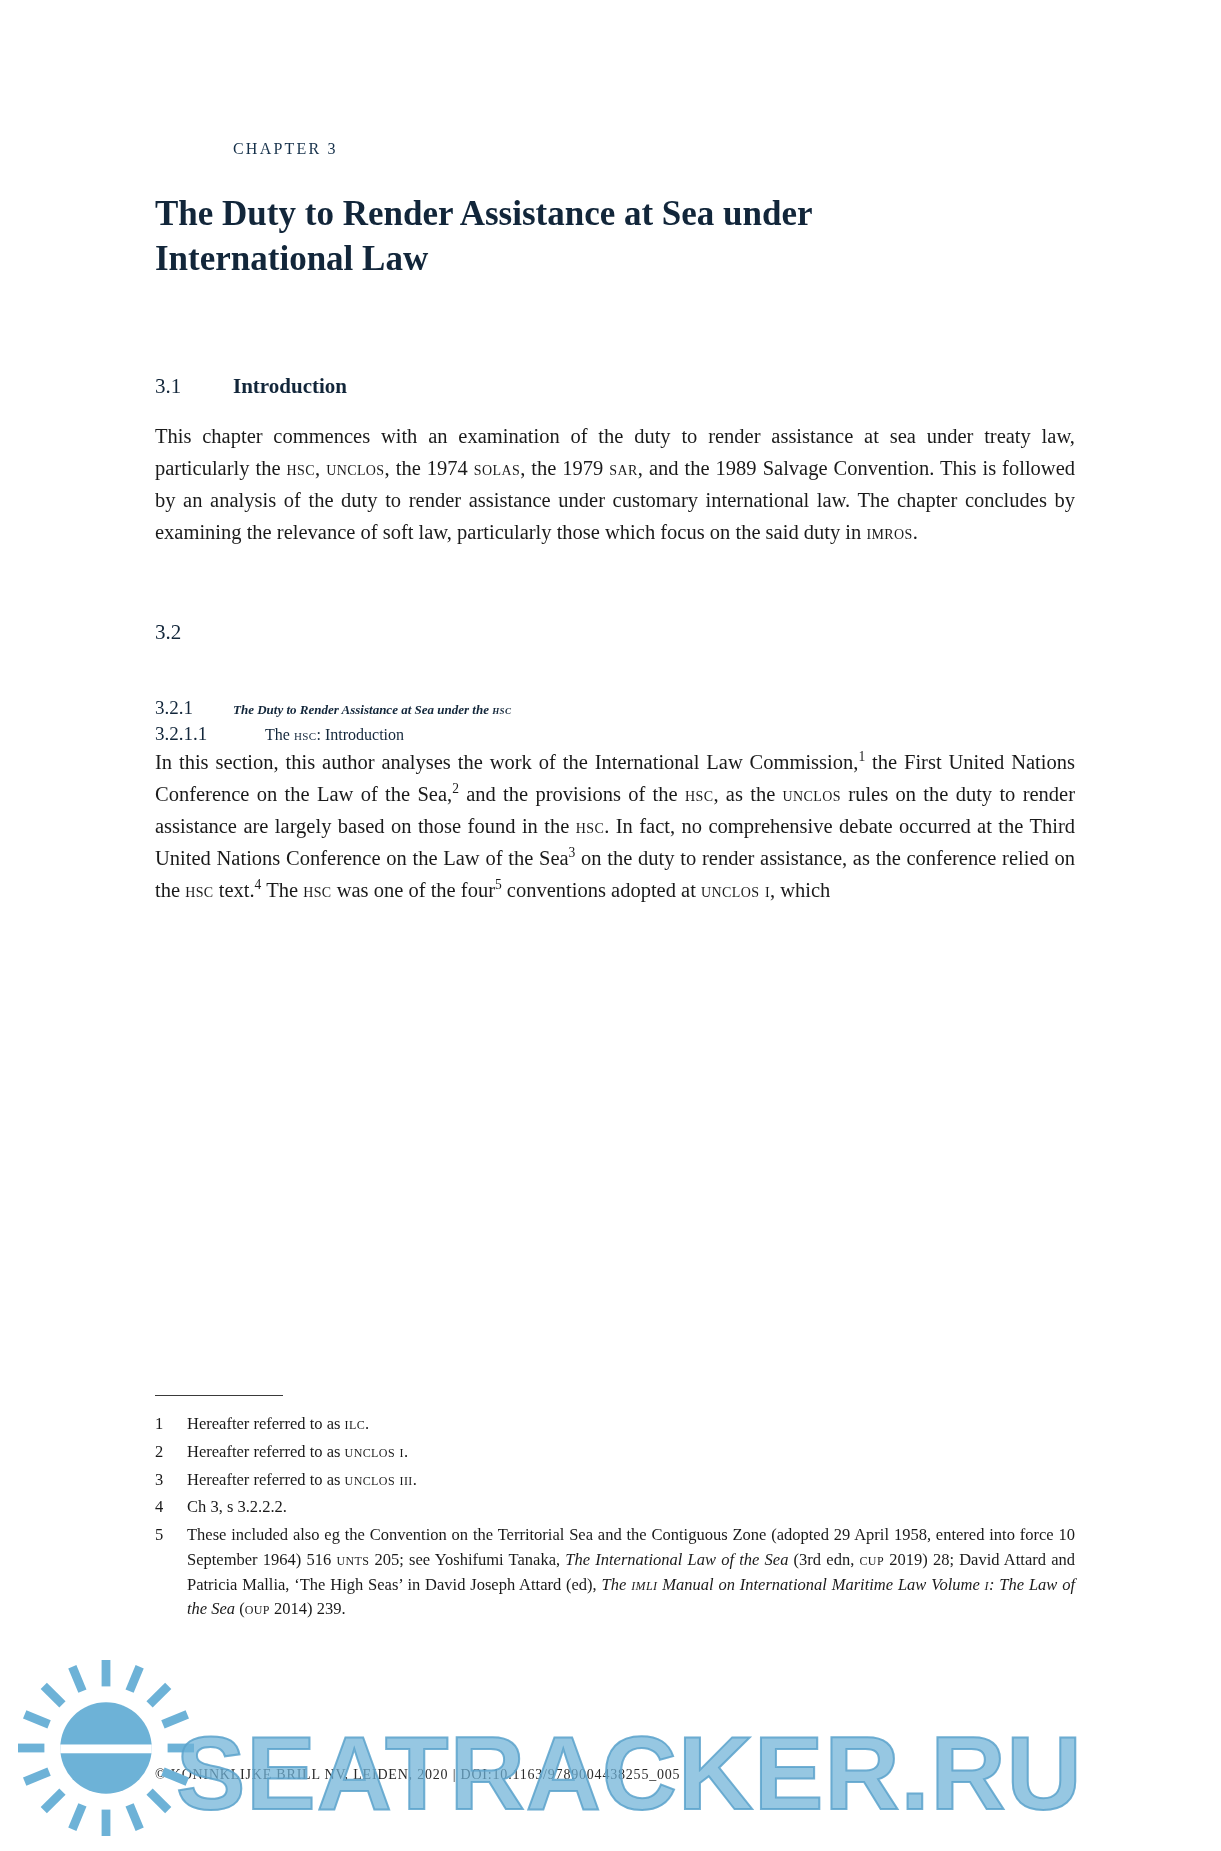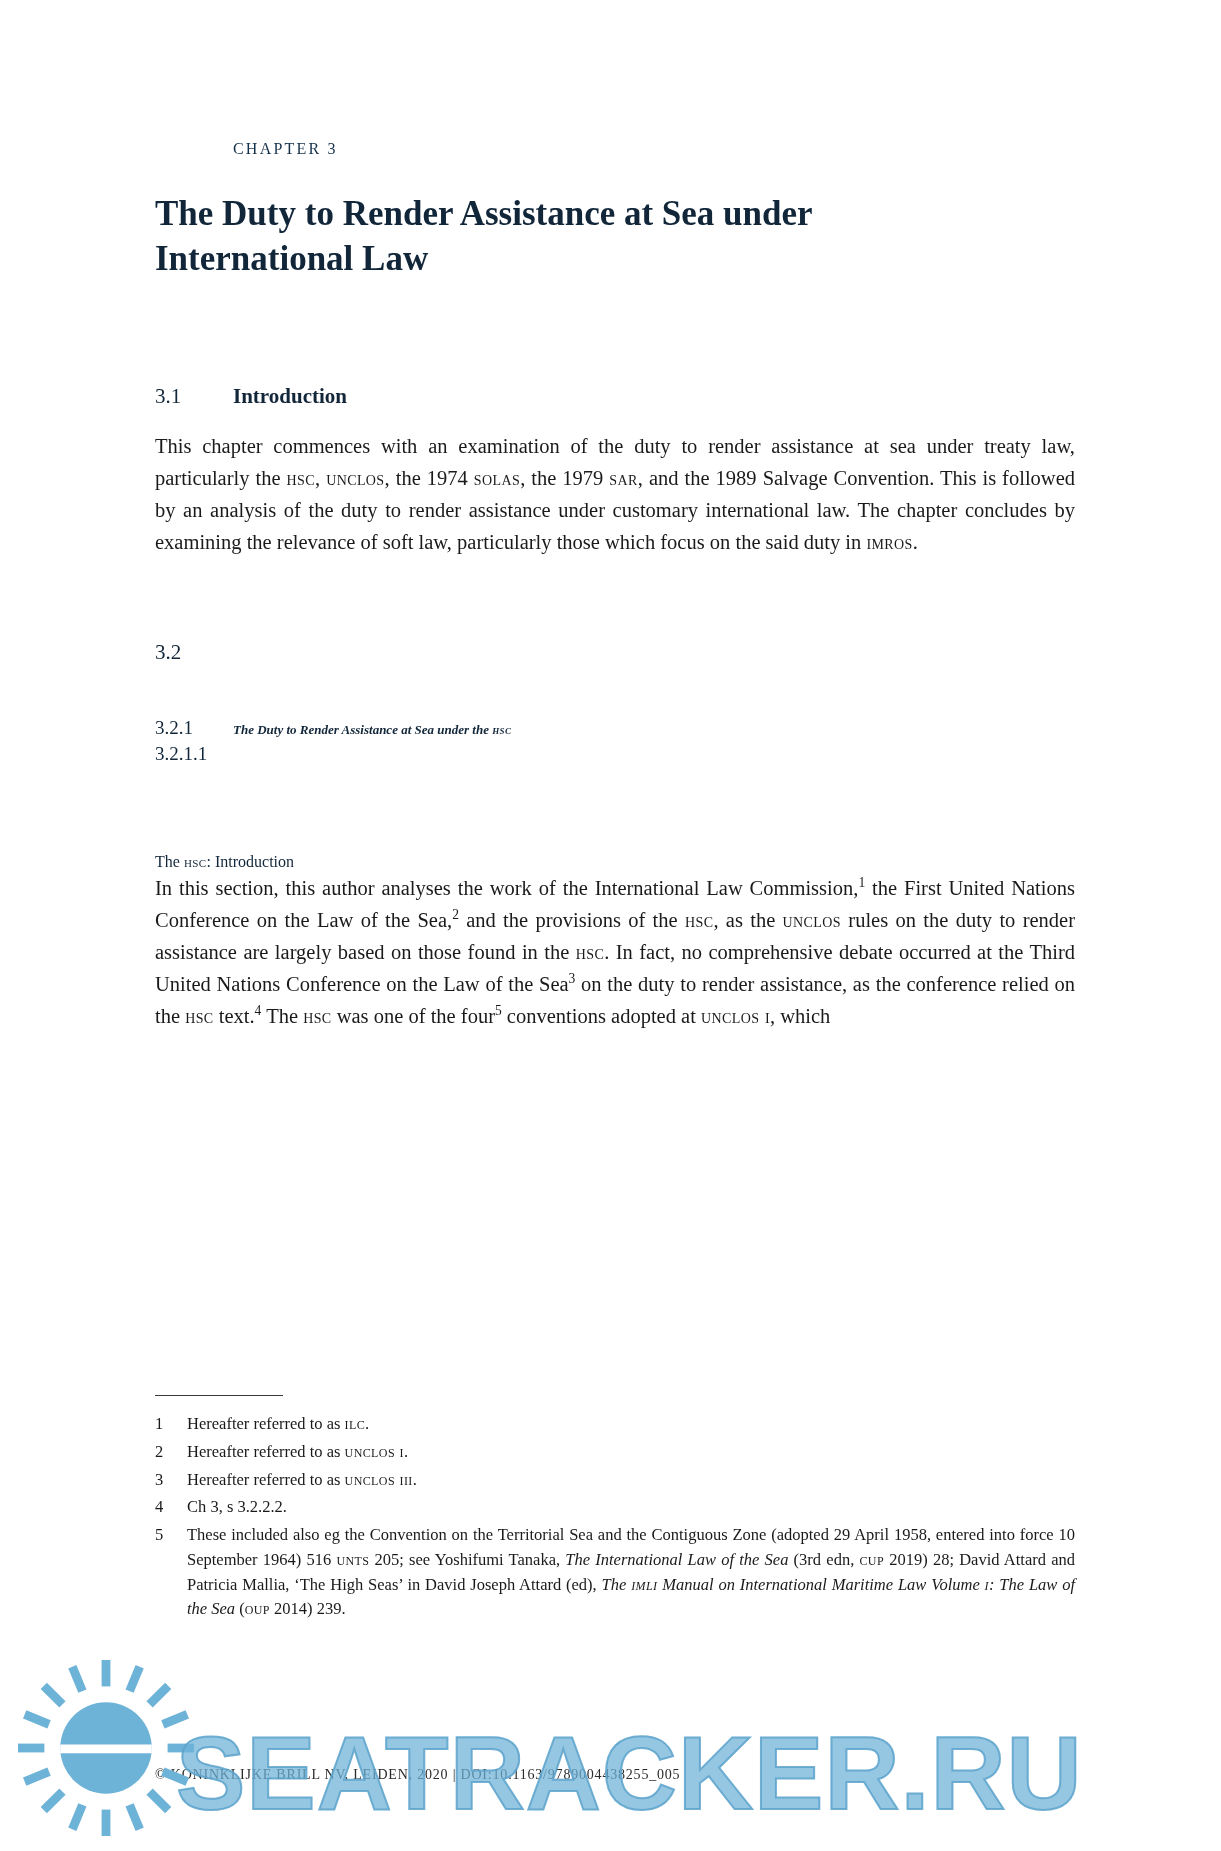--- a/index.html
+++ b/index.html
@@ -61,40 +61,39 @@
     width: 78px;
     flex: 0 0 78px;
     font-size: 21px;
     color: #12263a;
   }
   .sec-title {
     font-size: 21px;
     font-weight: bold;
     color: #12263a;
   }
-  .sec.level1 .sec-num { font-size: 21px; margin-top: 10px; }
+  .sec.level1 .sec-num { font-size: 21px; }
   .sec.level1 .sec-title { font-weight: bold; }
 
   .sec.level3 {
     margin-bottom: 4px;
   }
   .sec.level3 .sec-num {
     font-size: 19px;
     width: 78px;
     flex: 0 0 78px;
     font-family: Liberation Serif, serif;
   }
   .sec.level3 .sec-title {
     font-size: 13px;
     font-weight: bold;
     font-style: italic;
   }
   .sec.level4 {
     margin-bottom: 2px;
-    flex-direction: column;
   }
   .sec.level4 .sec-num {
     font-size: 19px;
     width: 110px;
     flex: 0 0 110px;
     font-weight: normal;
   }
   .sec.level4 .sec-title {
     font-size: 16px;
     font-weight: normal;

